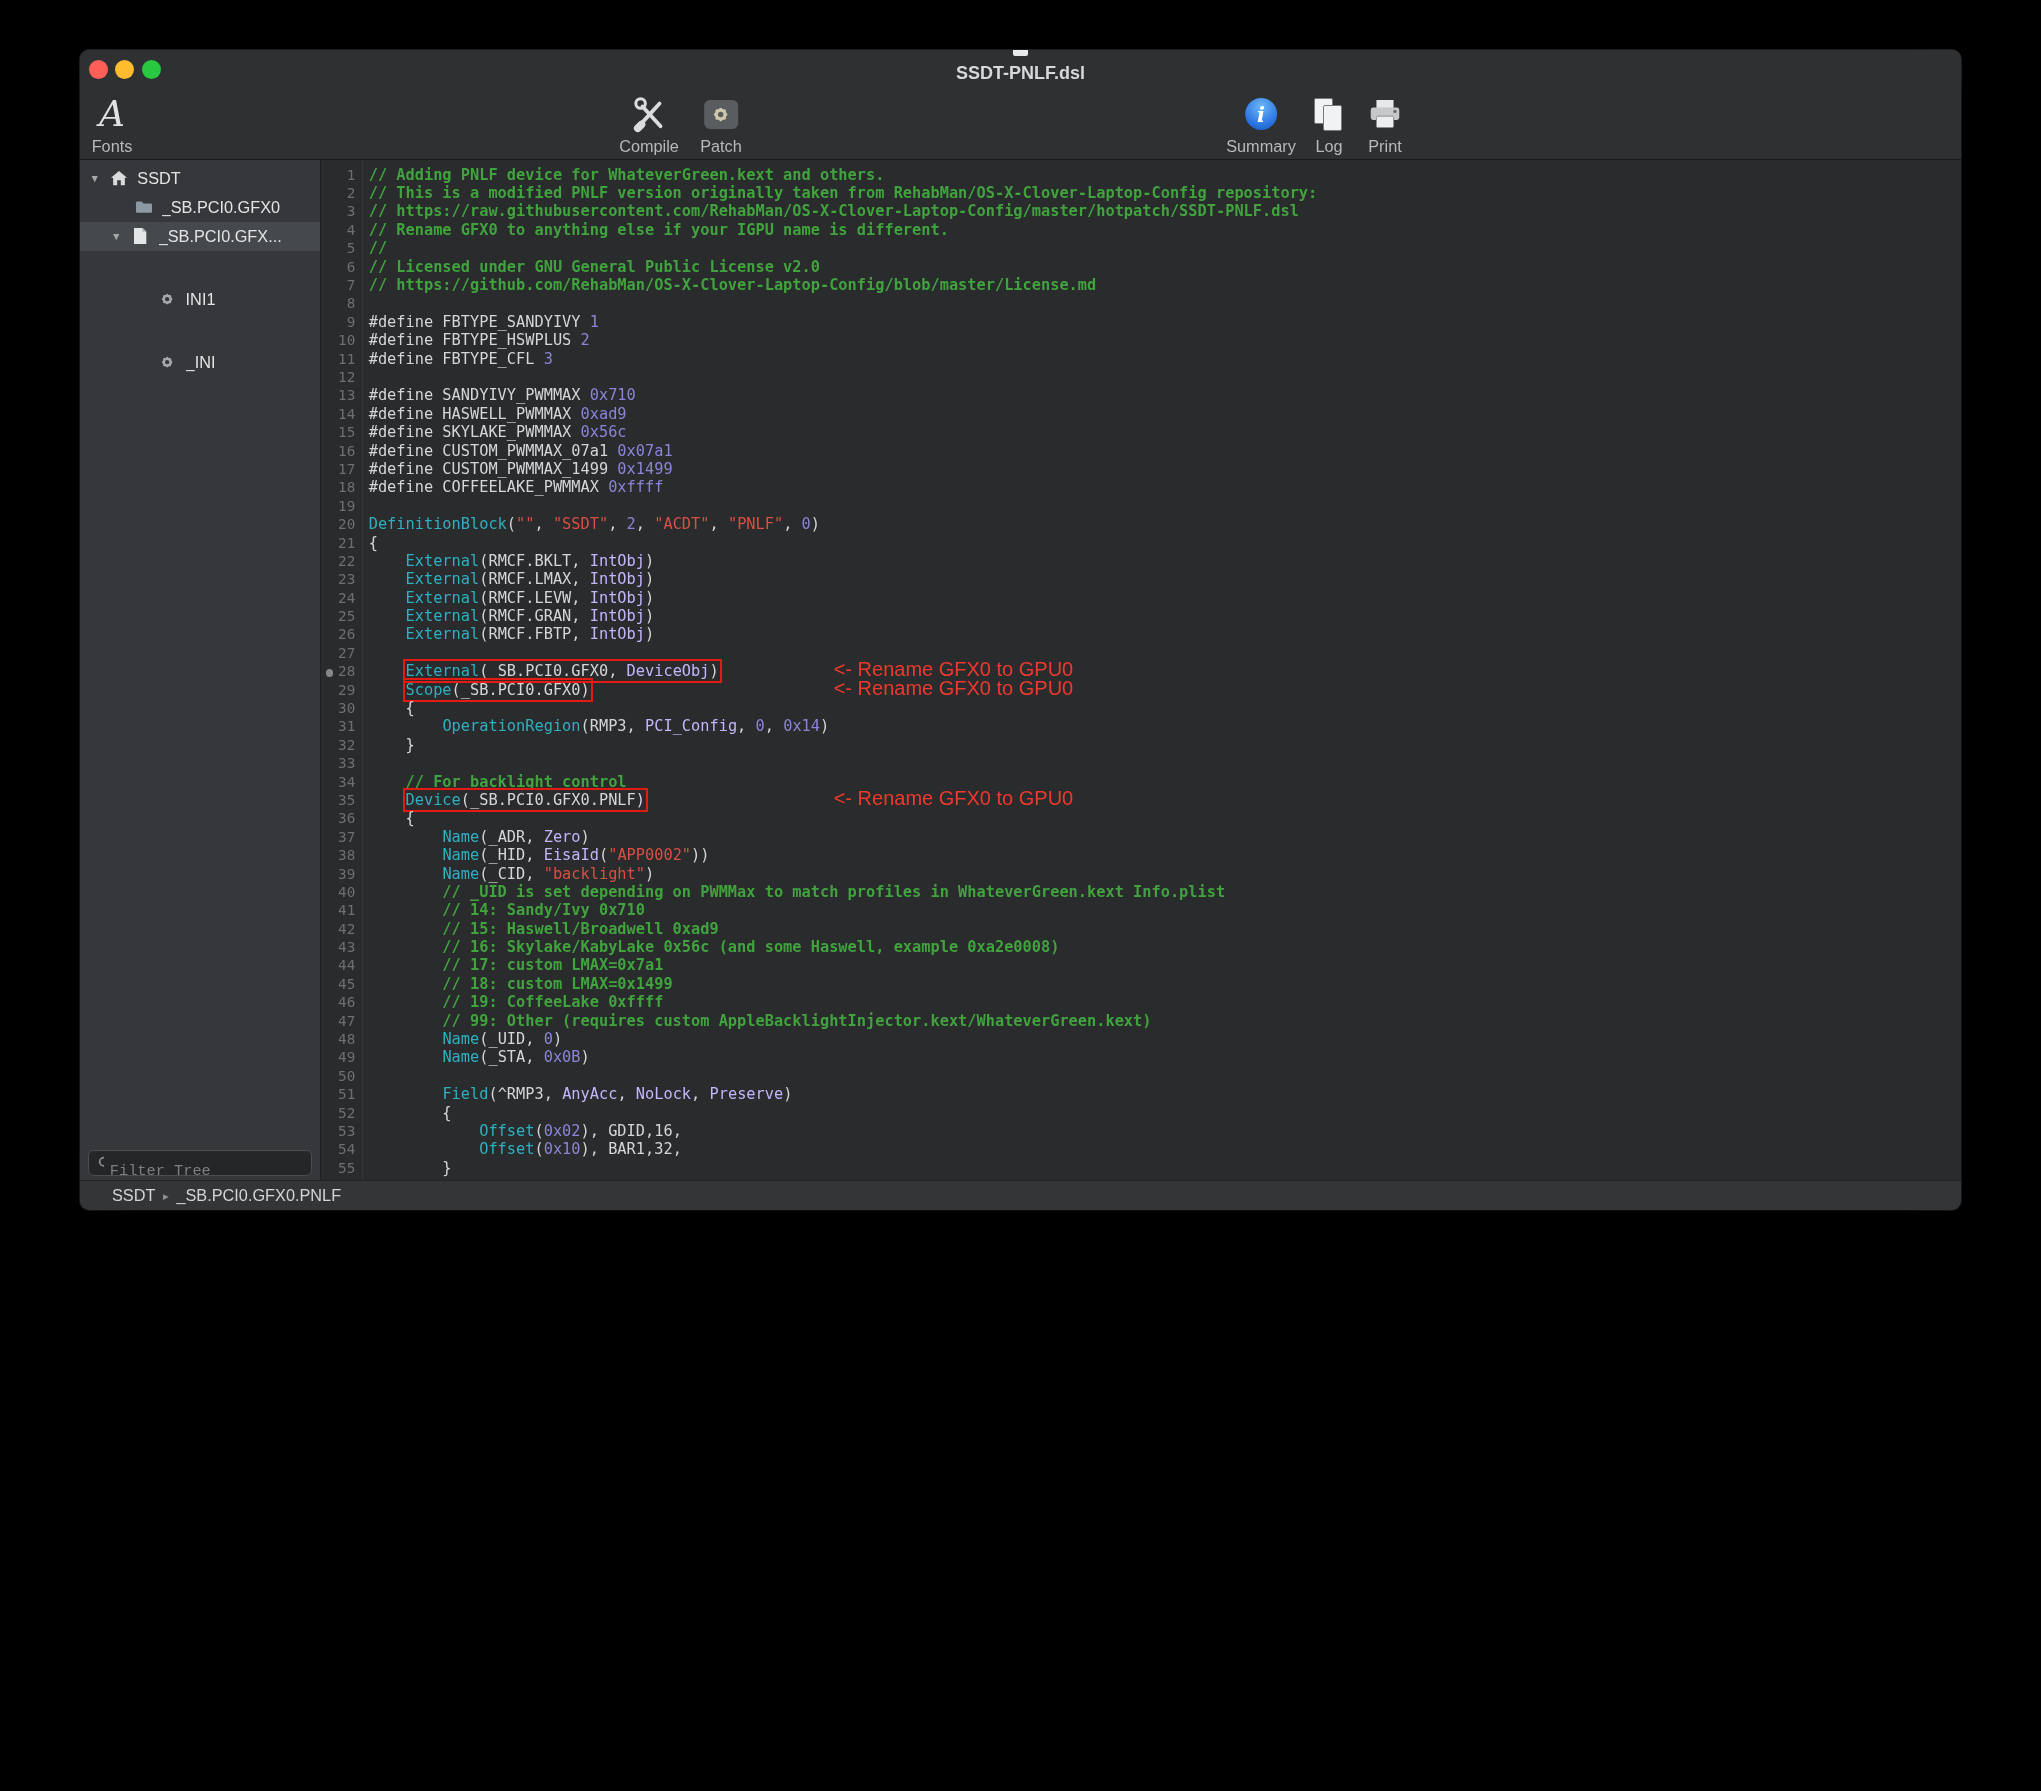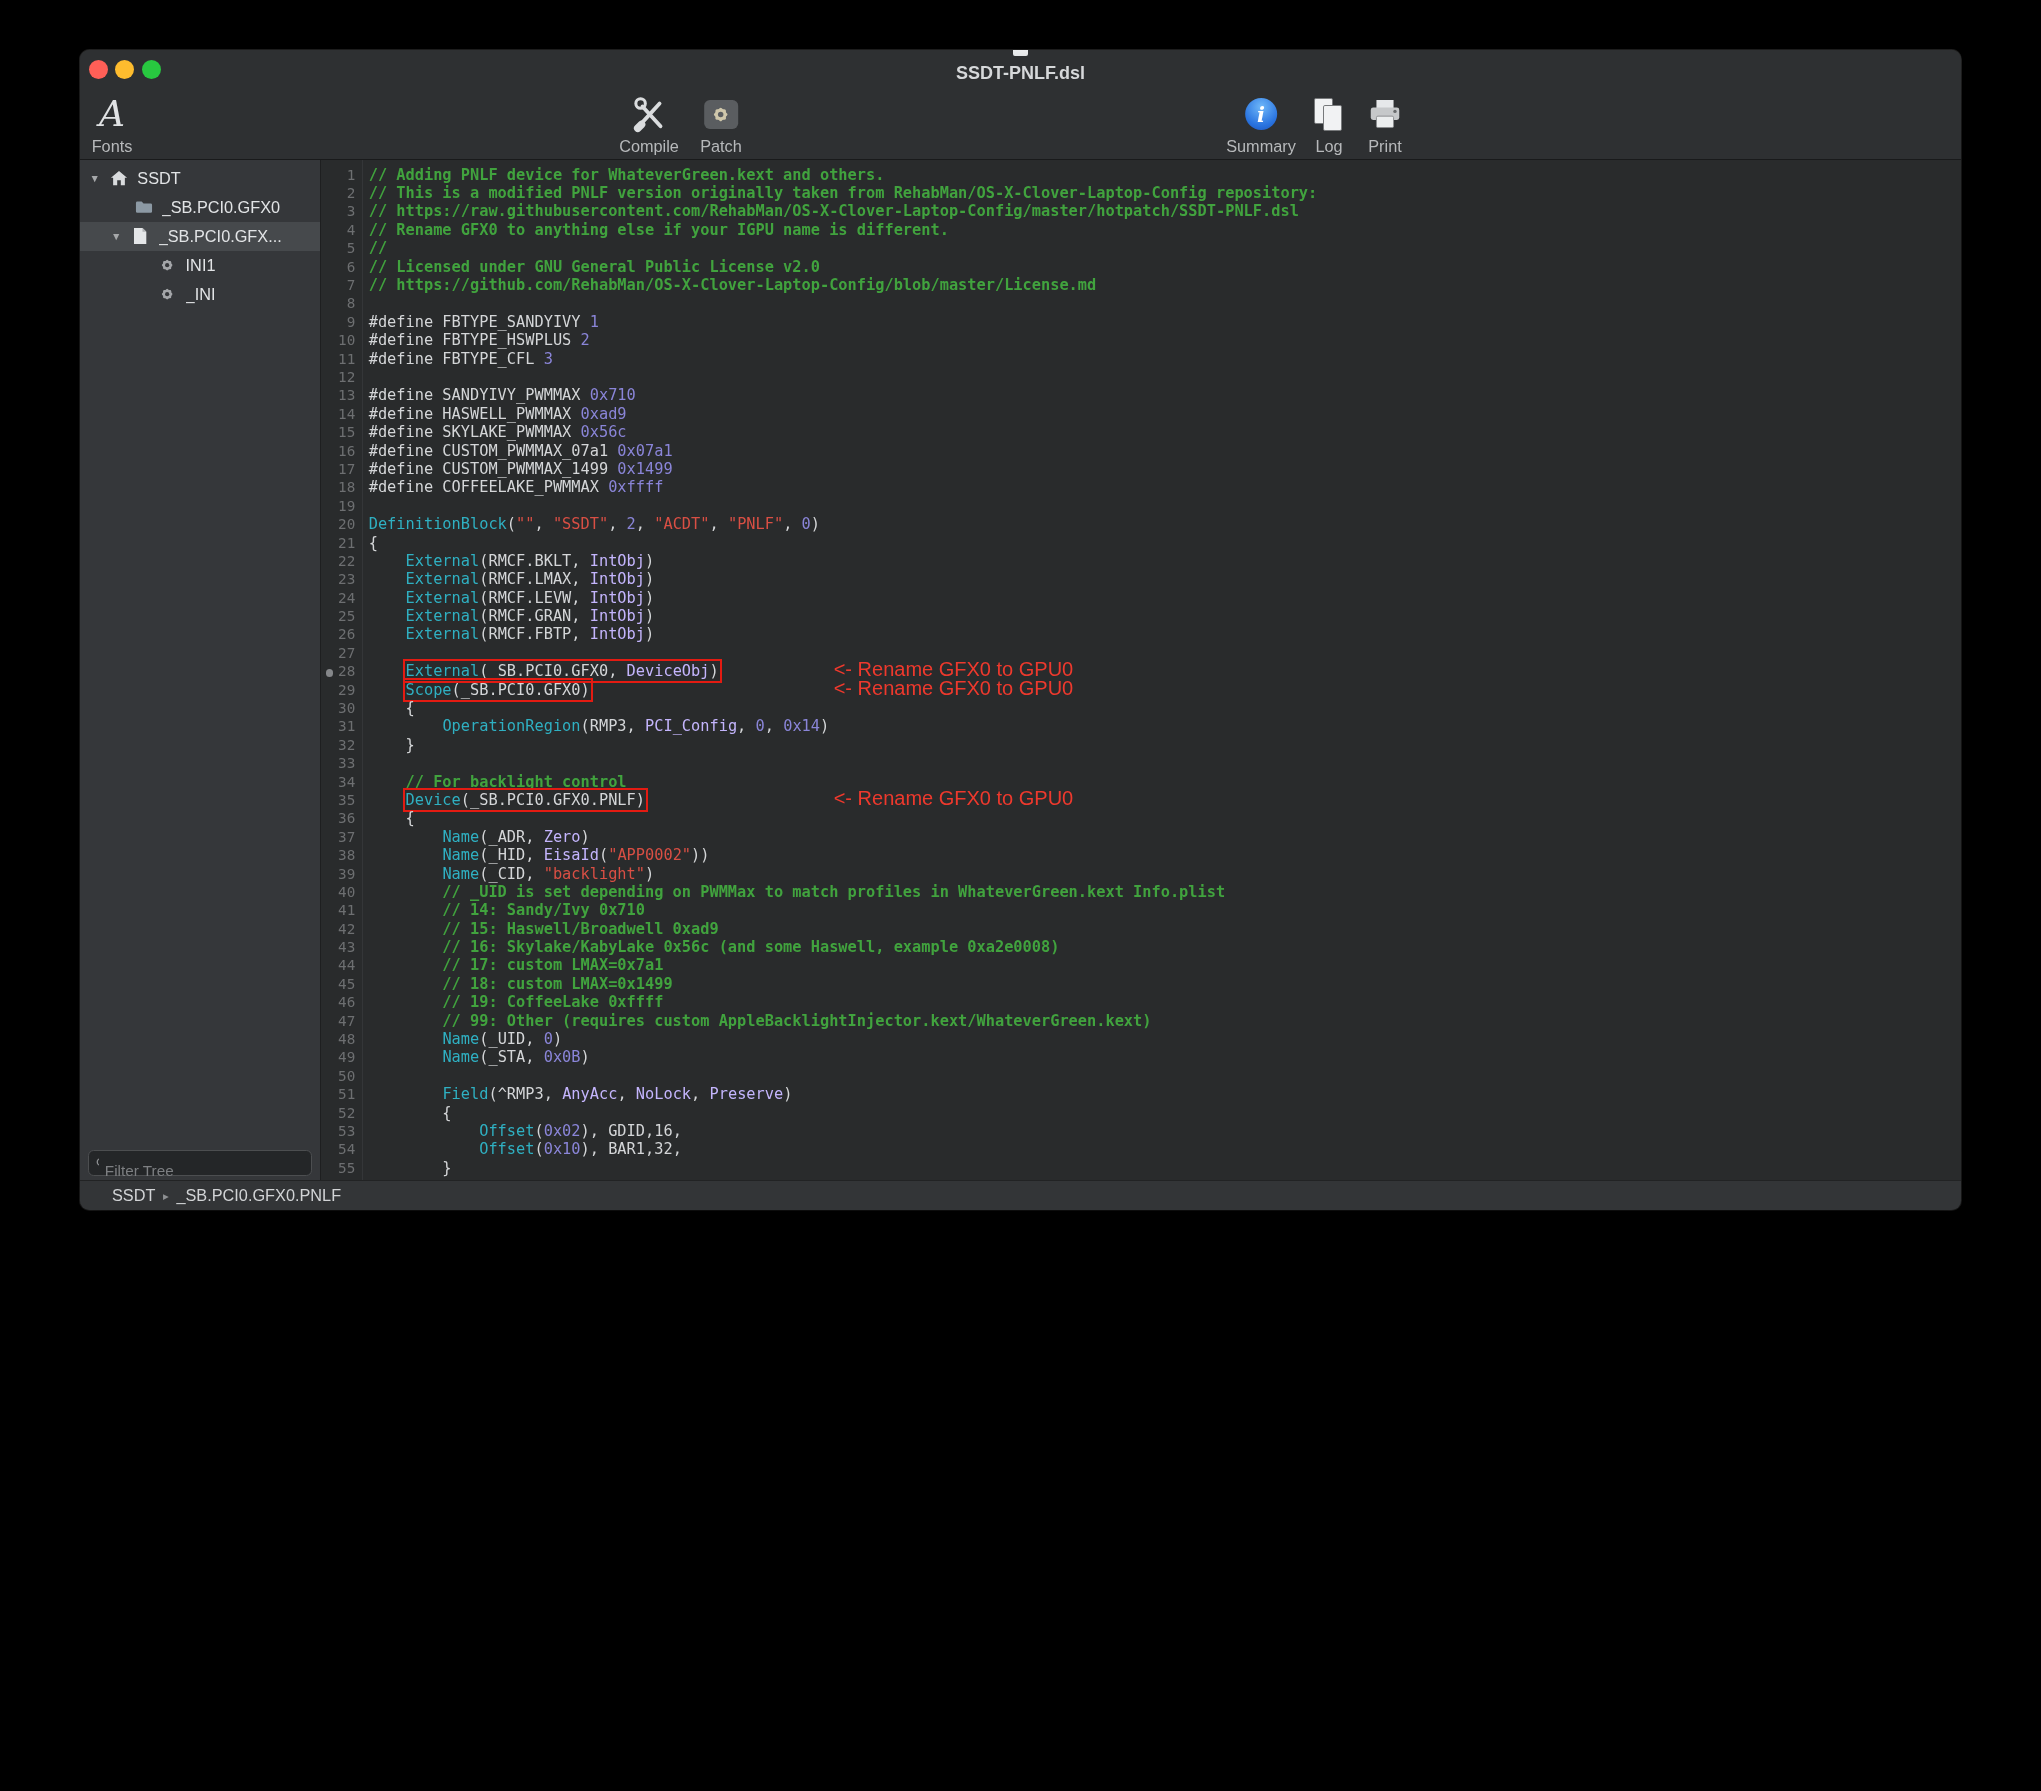--- a/index.html
+++ b/index.html
@@ -54,26 +54,26 @@
   .tree { padding-top:3.8px; }
   .tree-row { height:29px; display:flex; align-items:center; font-size:16.3px;
               color:#e2e4e6; cursor:default; }
   .tree-row.selected { background:#46494c; }
   .tree-row .disc { width:15.3px; font-size:10.5px; color:#a6a8aa; margin-right:4.8px; flex:none; }
   .tree-row .ticon { width:19px; margin-right:8.6px; display:flex; justify-content:center; flex:none; }
   .tree-row .tlabel { white-space:nowrap; overflow:hidden; }
   .ind-a { padding-left:9.6px; }
   .ind-b { padding-left:54px; }
   .ind-c { padding-left:31px; }
-  .ind-d { padding-left:78px; }
+  .ind-d { padding-left:78px;margin-top:34px; }
   .filter { position:absolute; left:7.6px; right:7.6px; bottom:3.8px; height:26px;
             background:#242628; border:1px solid #4c4e50; border-radius:5.7px;
             display:flex; align-items:center; padding:0 7.6px; gap:5.7px; }
   .filter input { flex:1; background:transparent; border:none; outline:none;
-            color:#d8dadc; font-size:15.3px; font-family:Liberation Sans, sans-serif;margin-top:16px; }
+            color:#d8dadc; font-size:15.3px; font-family:Liberation Mono, monospace;margin-top:16px; }
   .filter input::placeholder { color:#7d7f82; }
   
   .editor { flex:1; background:#292b2c; display:flex; overflow:hidden; position:relative; }
   .gutter { width:42px; flex:none; padding:5.7px 6.7px 0 0; text-align:right; color:#6d6f71;
             font:14.3px/18.4px "DejaVu Sans Mono", monospace;
             border-right:1px solid #343638; position:relative; }
   .gutter .ln { height:18.4px; }
   .gutter-dot { position:absolute; left:4.8px; top:509px; width:7.6px; height:7.6px;
             border-radius:50%; background:#85878a; }
   .code { flex:1; padding:5.7px 0 0 5.7px; font:15.3px/18.4px "DejaVu Sans Mono", monospace;

